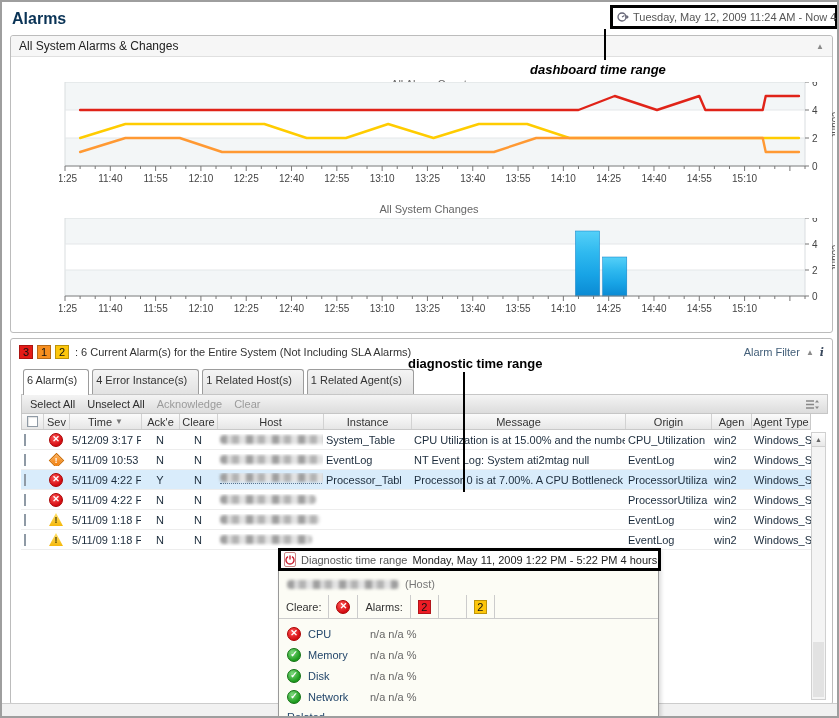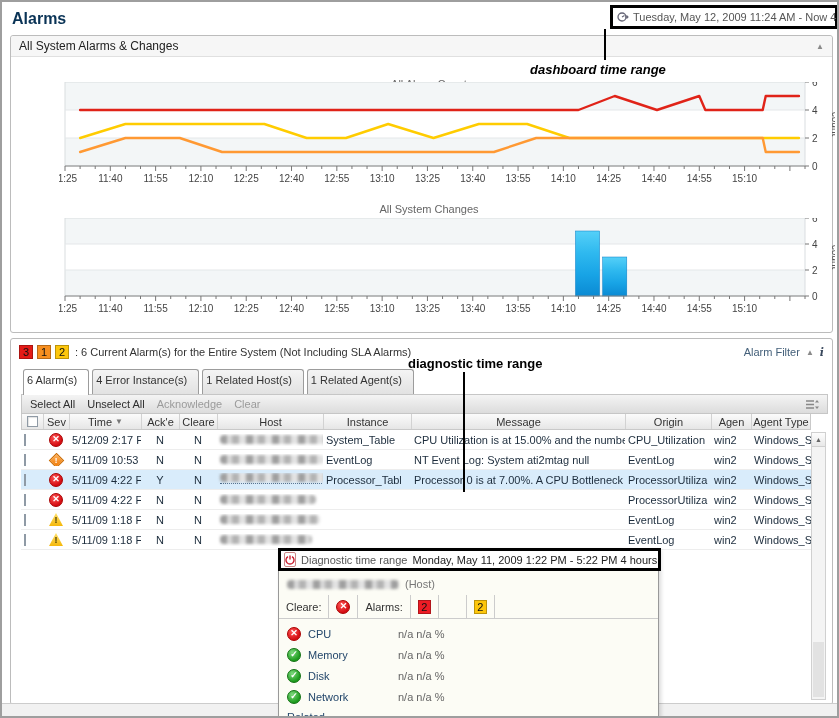--- a/index.html
+++ b/index.html
@@ -102,21 +102,21 @@
   .tt-head .pre { color:#555; white-space:nowrap; }
   .tt-head .rng { color:#222; font-weight:normal; white-space:nowrap; }
   .tt-host { display:flex; align-items:center; gap:6px; padding:7px 8px 5px 8px; color:#777; }
   .tt-health { display:flex; align-items:stretch; border-bottom:1px solid #ccc; margin:0 0 4px 0; height:24px; }
   .tt-health > div { display:flex; align-items:center; padding:0 7px; border-right:1px solid #ccc; }
   .tt-health .lab { color:#333; }
   .tt-badge { min-width:13px; height:14px; display:flex; align-items:center; justify-content:center;
               padding:0 2px; color:#111; border:1px solid rgba(0,0,0,.25); }
   .tt-metric { display:flex; align-items:center; gap:7px; height:21px; padding:0 8px; }
   .tt-metric .nm { color:#24476b; width:55px; cursor:pointer; }
-  .tt-metric .val { color:#666;margin-left:28px; }
+  .tt-metric .val { color:#666; }
   .tt-related { padding:4px 8px 0 8px; color:#24476b; }
 
   .pwr-icon { width:15px; height:15px; border:1px solid #c88; border-radius:2px; display:flex;
               align-items:center; justify-content:center; background:#fff; }
 
   
   .bottom-strip { position:absolute; left:0; right:0; bottom:0; height:13px;
                   background:#f1f1f1; border-top:1px solid #ccc; }
 </style>
 </head>
@@ -381,21 +381,21 @@
           <div>Instance</div>
           <div>Message</div>
           <div>Origin</div>
           <div>Agen</div>
           <div>Agent Type</div>
         </div>
         <div class="g-body" id="alarm-rows">
             <div class="g-row">
               <div class="cell"><span class="checkbox"></span></div>
               <div class="cell c-center"><span class="ic ic-fatal">✕</span></div>
-              <div class="cell">5/12/09 2:17 F</div>
+              <div class="cell">5/12/09 3:17 F</div>
               <div class="cell c-center">N</div>
               <div class="cell c-center">N</div>
               <div class="cell"><span class="blob-wrap"><span class="blob" style="width:112px;"></span></span></div>
               <div class="cell">System_Table</div>
               <div class="cell">CPU Utilization is at 15.00% and the numbe</div>
               <div class="cell">CPU_Utilization</div>
               <div class="cell">win2</div>
               <div class="cell">Windows_Syst</div>
             </div>
             <div class="g-row">

